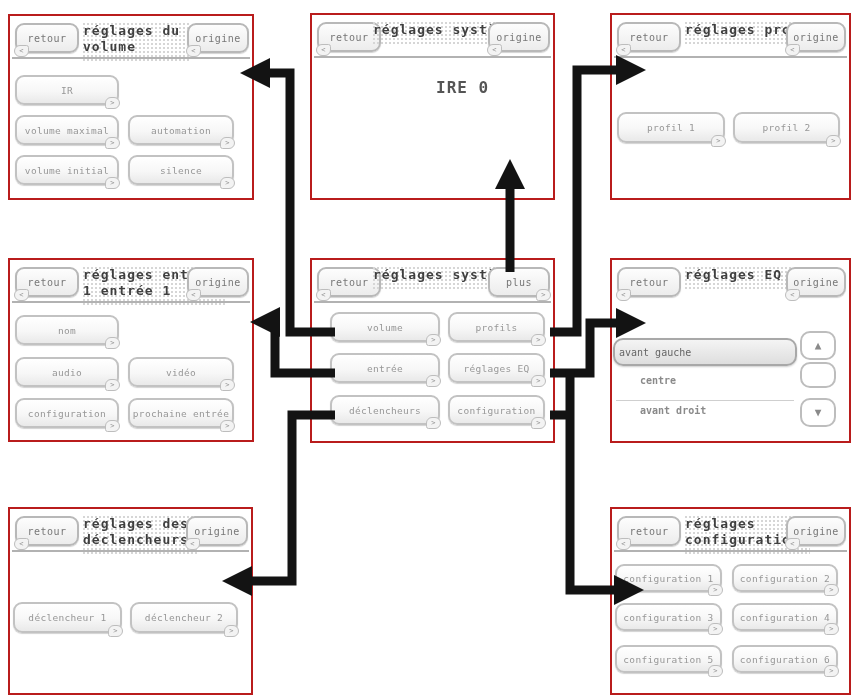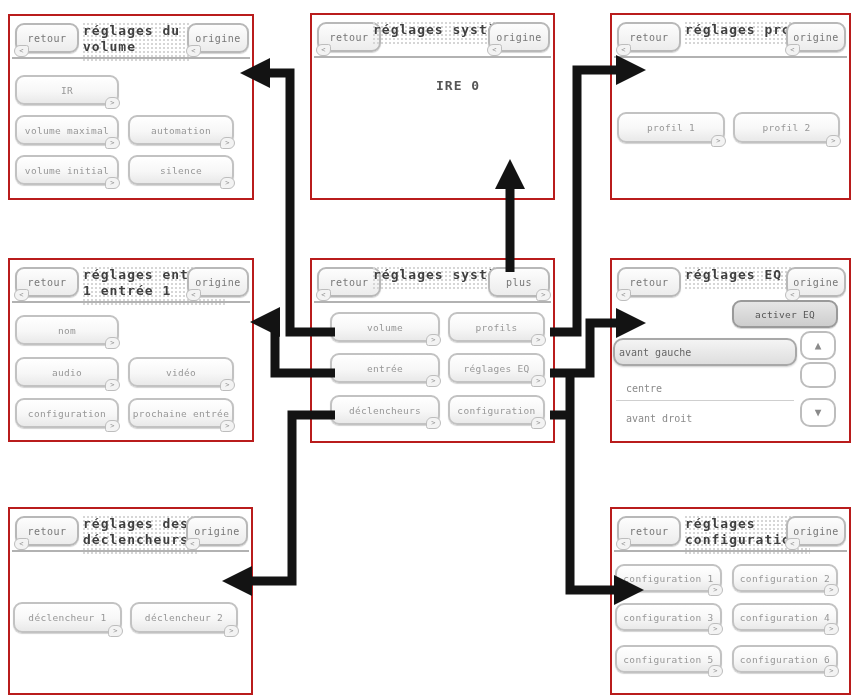--- a/index.html
+++ b/index.html
@@ -41,28 +41,28 @@
   .btn.disabled{border-color:#dedede;color:#c9c9c9;background:#fbfbfb;box-shadow:none;}
   .btn.dark{background:linear-gradient(180deg,#e6e6e6,#cdcdcd);border-color:#9a9a9a;color:#555;}
   .sel-item{
     position:absolute;height:28px;border:2px solid #a8a8a8;border-radius:10px;
     background:linear-gradient(180deg,#f4f4f4,#dedede);
     color:#666;font-size:10px;display:flex;align-items:center;box-sizing:border-box;
     padding-left:4px;box-shadow:0 1px 2px rgba(0,0,0,.2);
   }
   .li{
     position:absolute;height:26px;color:#8a8a8a;font-size:10px;
-    display:flex;align-items:center;padding-left:14px;
+    display:flex;align-items:flex-start;padding-left:28px;font-weight:bold;
   }
   .sb-btn{
     position:absolute;left:0;width:36px;border:2px solid #bdbdbd;border-radius:10px;
     background:#fff;color:#8a8a8a;font-size:11px;display:flex;align-items:center;
     justify-content:center;box-sizing:border-box;
   }
-  .value{position:absolute;font-weight:bold;font-size:13px;letter-spacing:1px;color:#555;}
+  .value{position:absolute;font-weight:bold;font-size:16px;letter-spacing:1px;color:#555;}
   svg.arrows{position:absolute;left:0;top:0;z-index:10;pointer-events:none;}
 </style>
 </head>
 <body>
 
 <section class="panel" style="left:8px;top:14px;width:246px;height:186px">
   <div class="hbtn" style="left:5px;top:7px;width:60px">
     <span>retour</span>
     <span class="fold bl">&lt;</span>
   </div>
@@ -215,23 +215,20 @@
   <div class="hbtn" style="left:5px;top:7px;width:60px">
     <span>retour</span>
     <span class="fold bl">&lt;</span>
   </div>
   <div class="title" style="left:72px;top:6px">
     <div>réglages EQ</div>
   </div>
   <div class="hbtn" style="right:3px;top:7px;width:56px">
     <span>origine</span>
     <span class="fold bl">&lt;</span>
-  </div>
-  <div class="btn dark" style="left:120px;top:40px;width:106px;height:28px">
-    <span>activer EQ</span>
   </div>
   <div class="sel-item" style="left:1px;top:78px;width:184px">
     <span>avant gauche</span>
   </div>
   <div class="li" style="left:0;top:115px;width:180px">
     <span>centre</span>
   </div>
   <div class="sep" style="left:4px;width:178px;top:140px;height:1px;background:#cfcfcf"></div>
   <div class="li" style="left:0;top:145px;width:180px">
     <span>avant droit</span>

